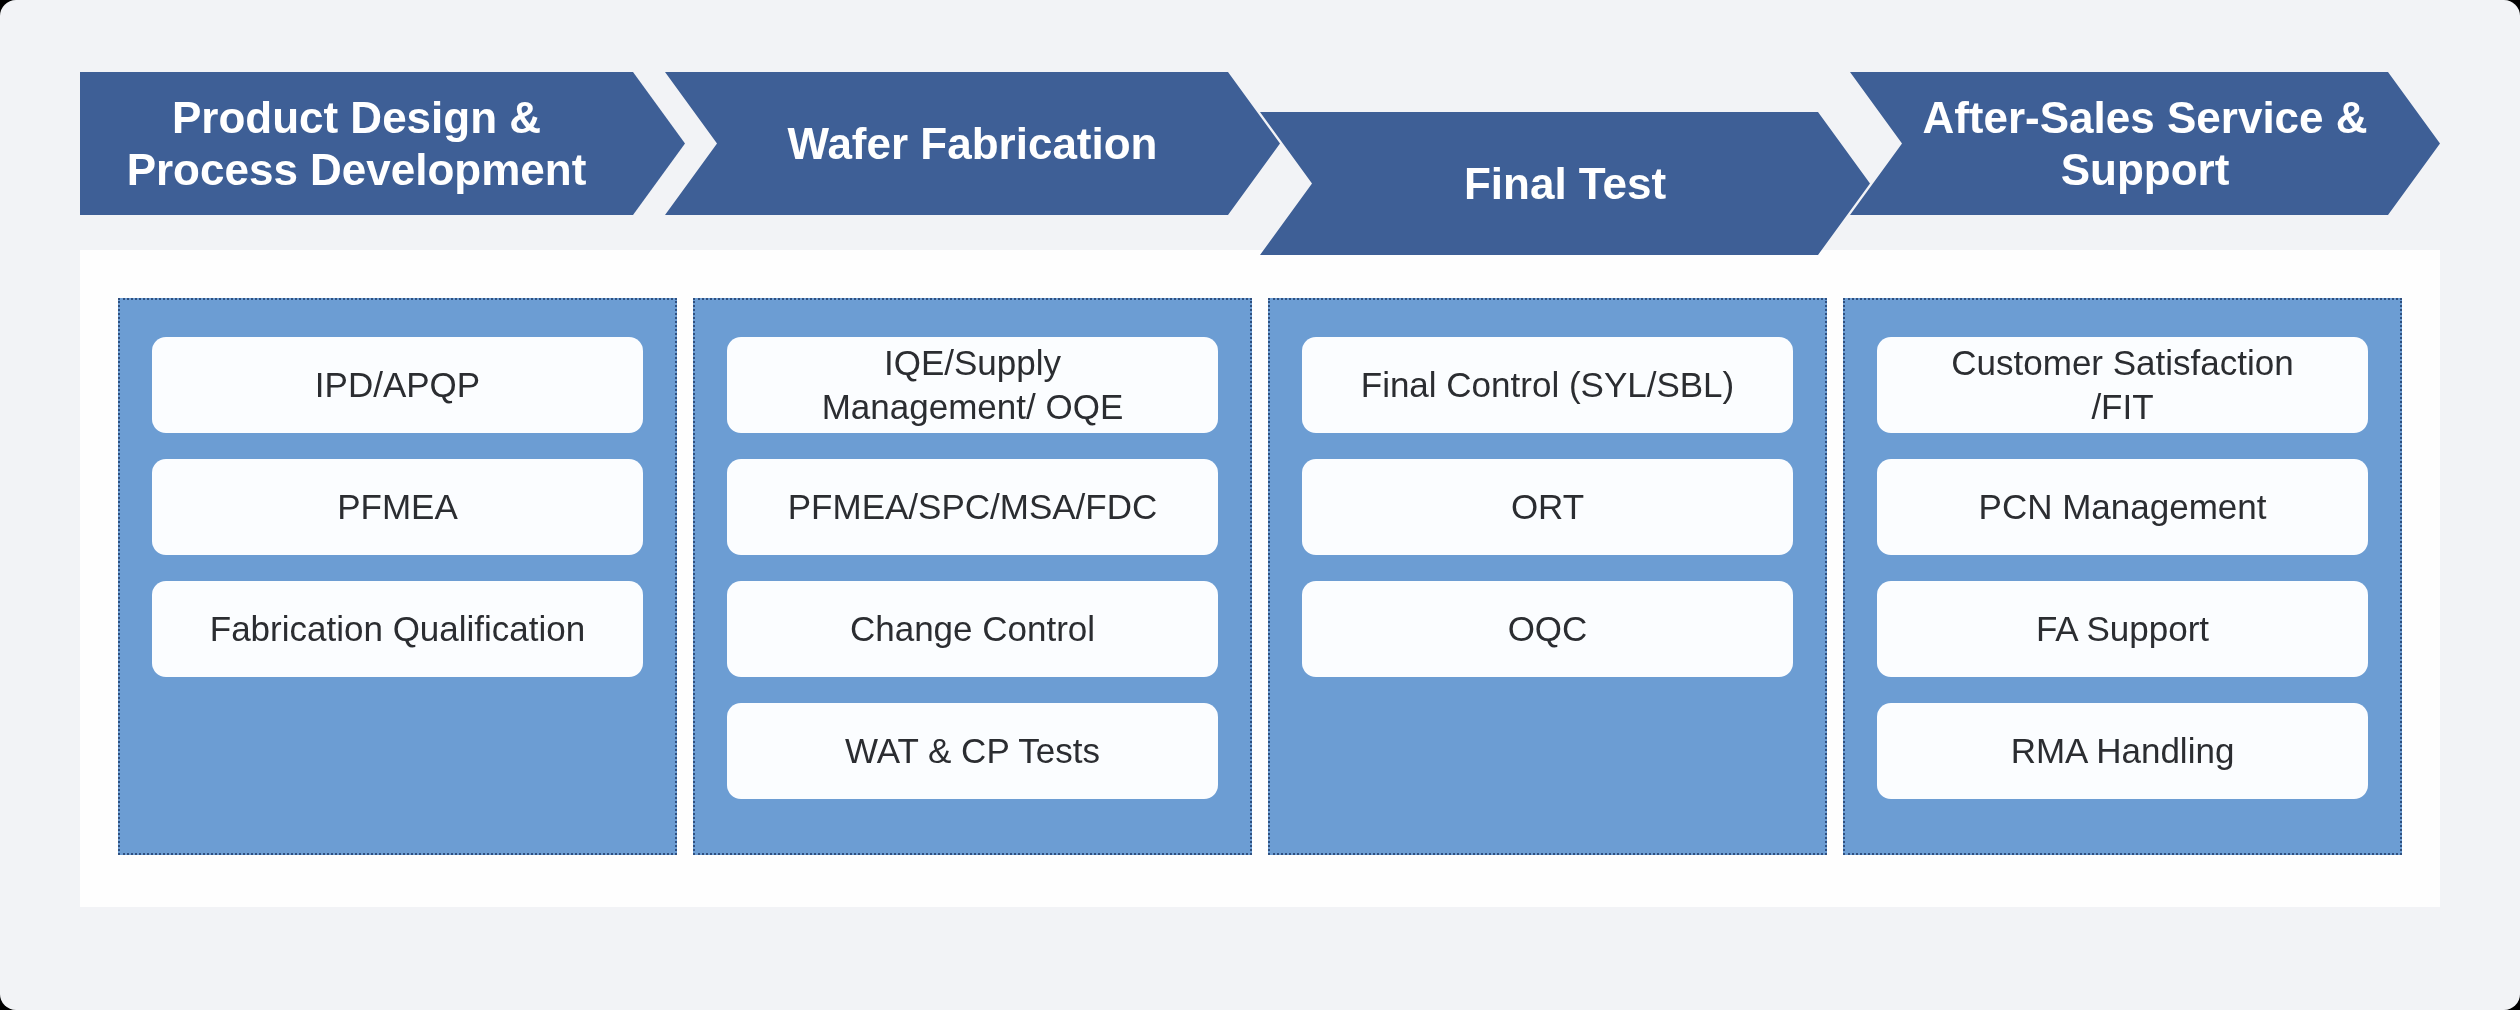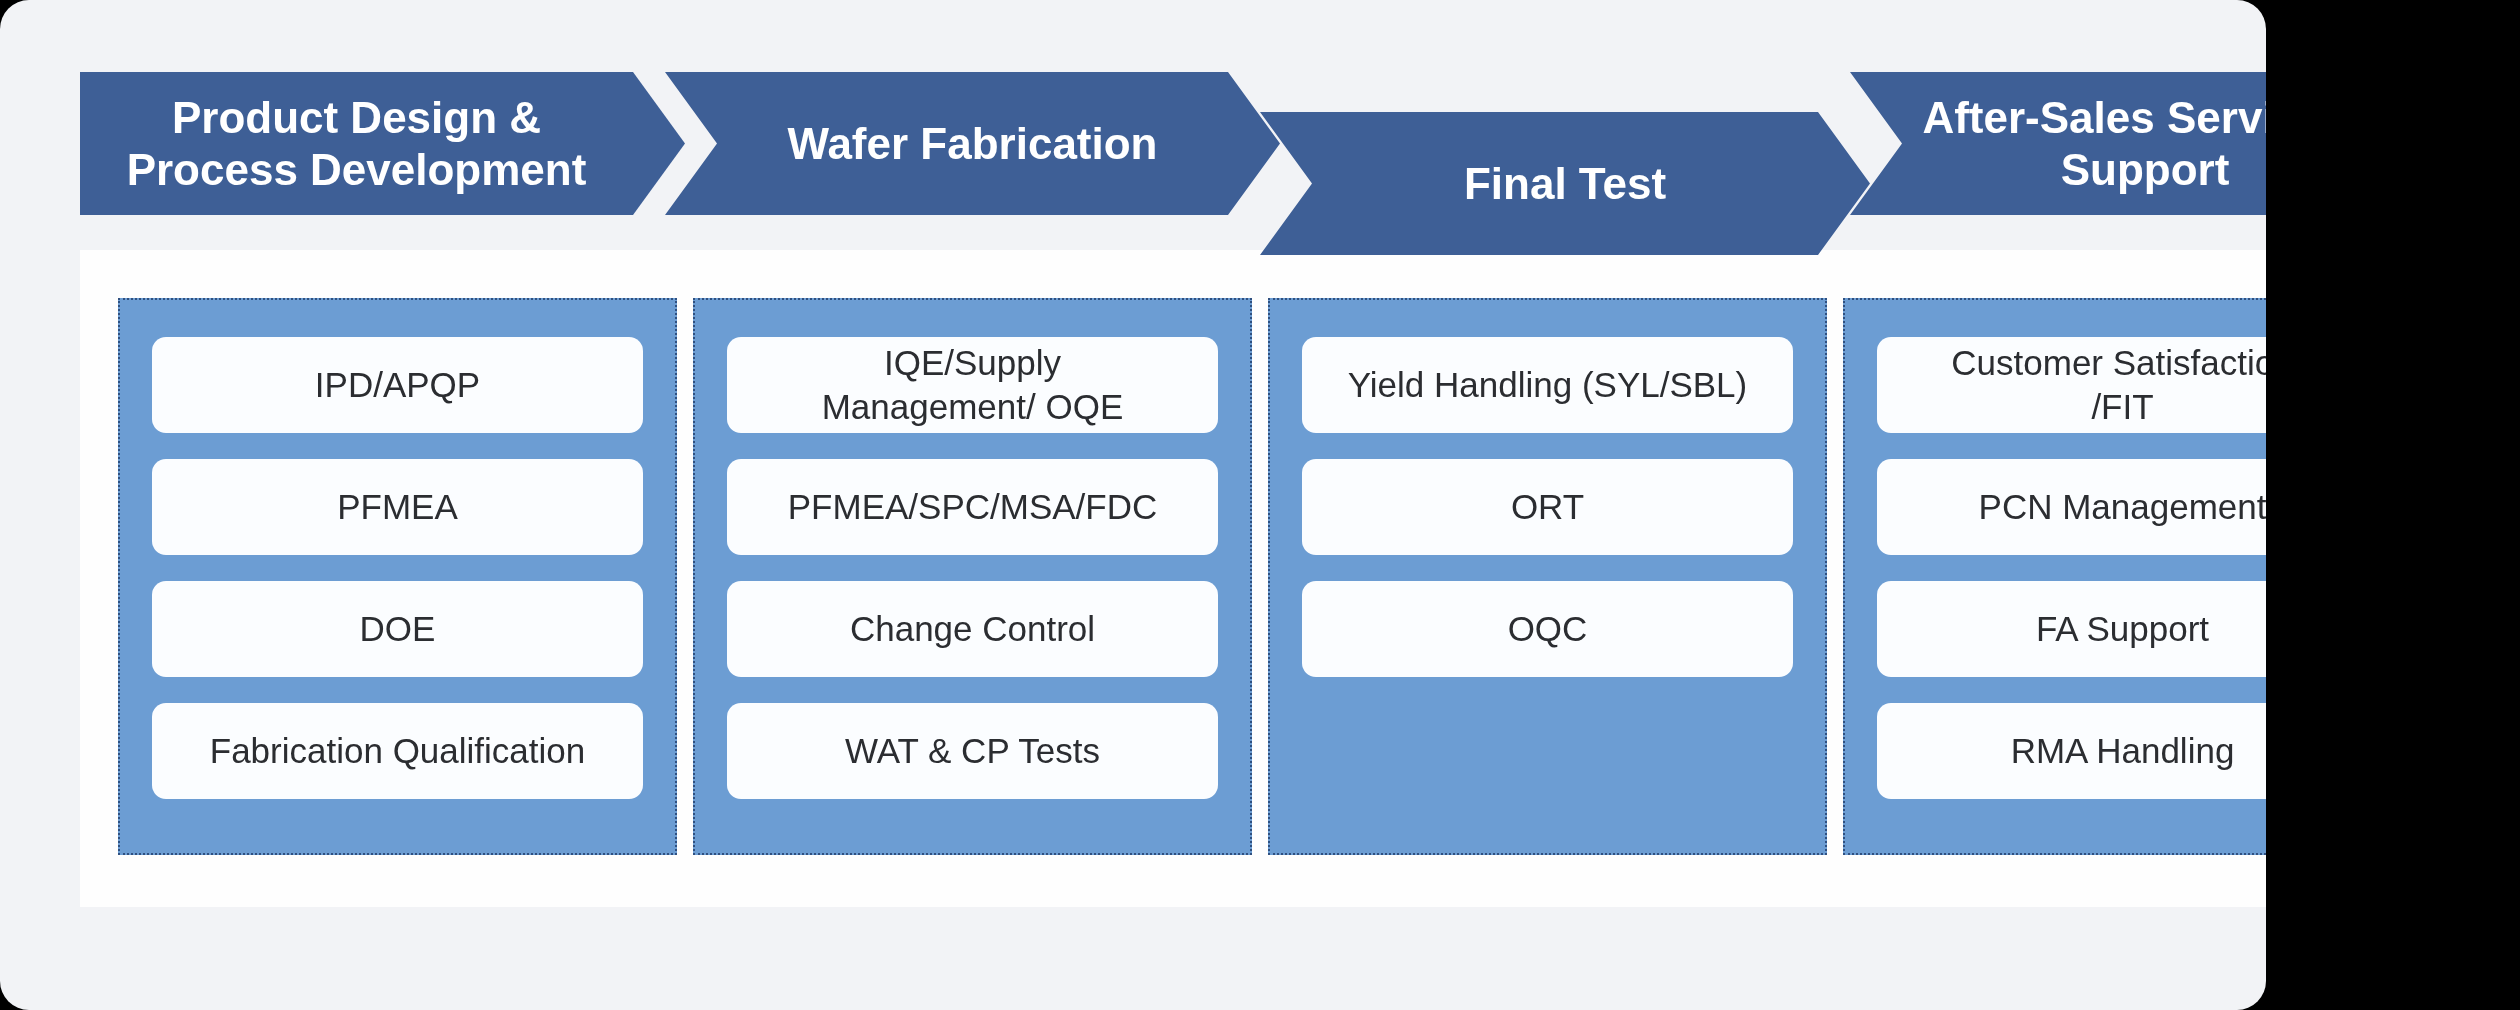--- a/index.html
+++ b/index.html
@@ -16,24 +16,24 @@
   * { box-sizing: border-box; }
   html, body { margin: 0; padding: 0; }
   body {
     width: 2520px;
     height: 1010px;
     background: var(--frame);
     font-family: "Liberation Sans", "DejaVu Sans", sans-serif;
     overflow: hidden;
   }
   .canvas {
-    width: 2266px;
+    width: 2520px;
     height: 1010px;
     background: var(--page-bg);
-    border-radius: 29px;
+    border-radius: 16px;
     overflow: hidden;
     padding: 72px 44px 0 80px;
   }
   
   .arrow-band {
     width: 2360px;
     height: 143px;
     display: flex;
     align-items: stretch;
   }
@@ -126,23 +126,20 @@
   <div class="content-panel" id="contentPanel">
   <div class="stage-column">
   <div class="pill">
     <span class="pill-label">IPD/APQP</span>
   </div>
 
   <div class="pill">
     <span class="pill-label">PFMEA</span>
   </div>
 
-  <div class="pill">
-    <span class="pill-label">DOE</span>
-  </div>
 
   <div class="pill">
     <span class="pill-label">Fabrication Qualification</span>
   </div>
 </div>
 
   <div class="stage-column">
   <div class="pill">
     <span class="pill-label">IQE/Supply
 Management/ OQE</span>
@@ -157,21 +154,21 @@
   </div>
 
   <div class="pill">
     <span class="pill-label">WAT &amp; CP Tests</span>
   </div>
 </div>
 
   <div class="stage-column">
 
   <div class="pill">
-    <span class="pill-label">Yield Handling (SYL/SBL)</span>
+    <span class="pill-label">Final Control (SYL/SBL)</span>
   </div>
 
   <div class="pill">
     <span class="pill-label">ORT</span>
   </div>
 
   <div class="pill">
     <span class="pill-label">OQC</span>
   </div>
 </div>

